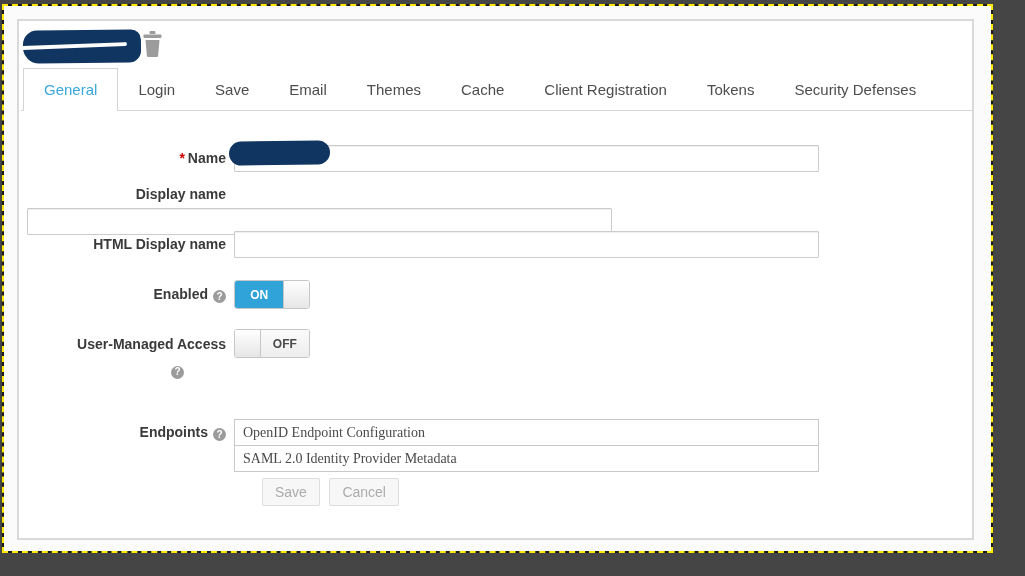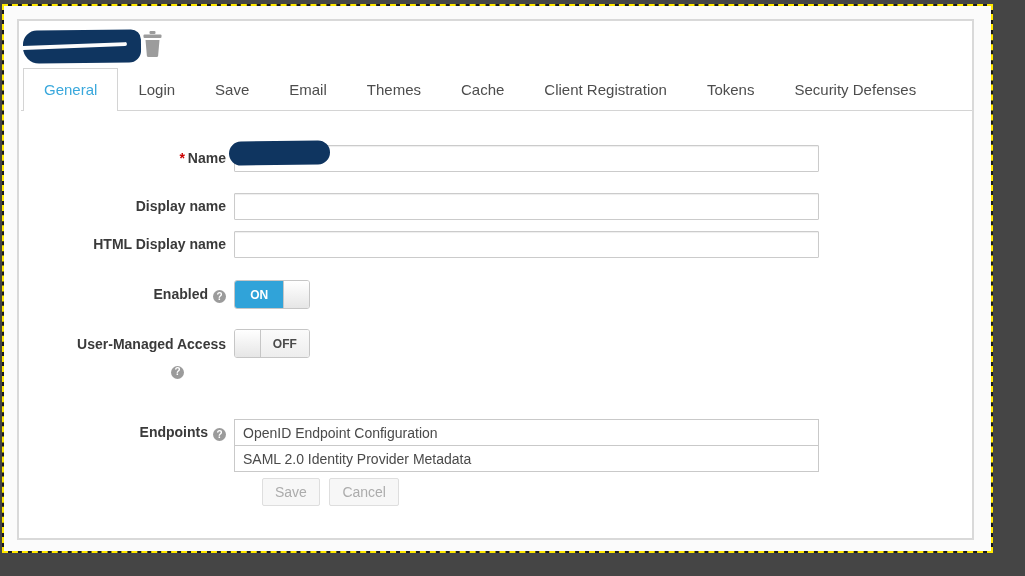--- a/index.html
+++ b/index.html
@@ -58,31 +58,31 @@
             display:flex; align-items:center; justify-content:center; }
   .tg-off { width:49px; background:linear-gradient(#fbfbfb,#ededed); color:#4a4a4a; font-size:12px;
             font-weight:bold; display:flex; align-items:center; justify-content:center; }
   .tg-handle { width:26px; background:linear-gradient(#ffffff,#e6e6e6); }
   .toggle.on .tg-handle { border-left:1px solid #c6c6c6; }
   .toggle.off .tg-handle { border-right:1px solid #c6c6c6; }
 
   
   .ep-table { width:585px; }
   .ep-row { height:27px; border:1px solid #c9c9c9; background:#fff; display:flex; align-items:center;
-            padding:0 8px; font-size:14px; color:#4a4a4a; cursor:pointer; }
+            padding:0 8px; font-size:14px; color:#4a4a4a; cursor:pointer;font-family:Liberation Serif, serif; }
   .ep-row + .ep-row { margin-top:-1px; }
 
   
   .btn { display:inline-block; height:28px; line-height:26px; padding:0 12px; background:#f7f7f7;
          border:1px solid #dedede; border-radius:2px; color:#acacac; font-size:14px;
          font-family:"Liberation Sans",sans-serif; margin-right:5px; cursor:pointer; }
 
   
   #row-name      { top:113px;margin-top:11px; }
-  #row-display   { top:172px; }
+  #row-display   { top:160px;flex-direction:column; }
   #row-html      { top:210px; }
   #row-enabled   { top:259px; }
   #row-uma       { top:308px; }
   #row-endpoints { top:378px;margin-top:20px; }
   #row-buttons   { top:457px;padding-left:28px; }
   #row-name .lbl, #row-display .lbl, #row-html .lbl { line-height:27px; }
   #row-enabled .lbl, #row-uma .lbl { line-height:29px; }
   #row-endpoints .lbl { line-height:27px; }
   #row-uma .lbl { line-height:18px; padding-top:6px;padding-left:44px; }
 </style>

